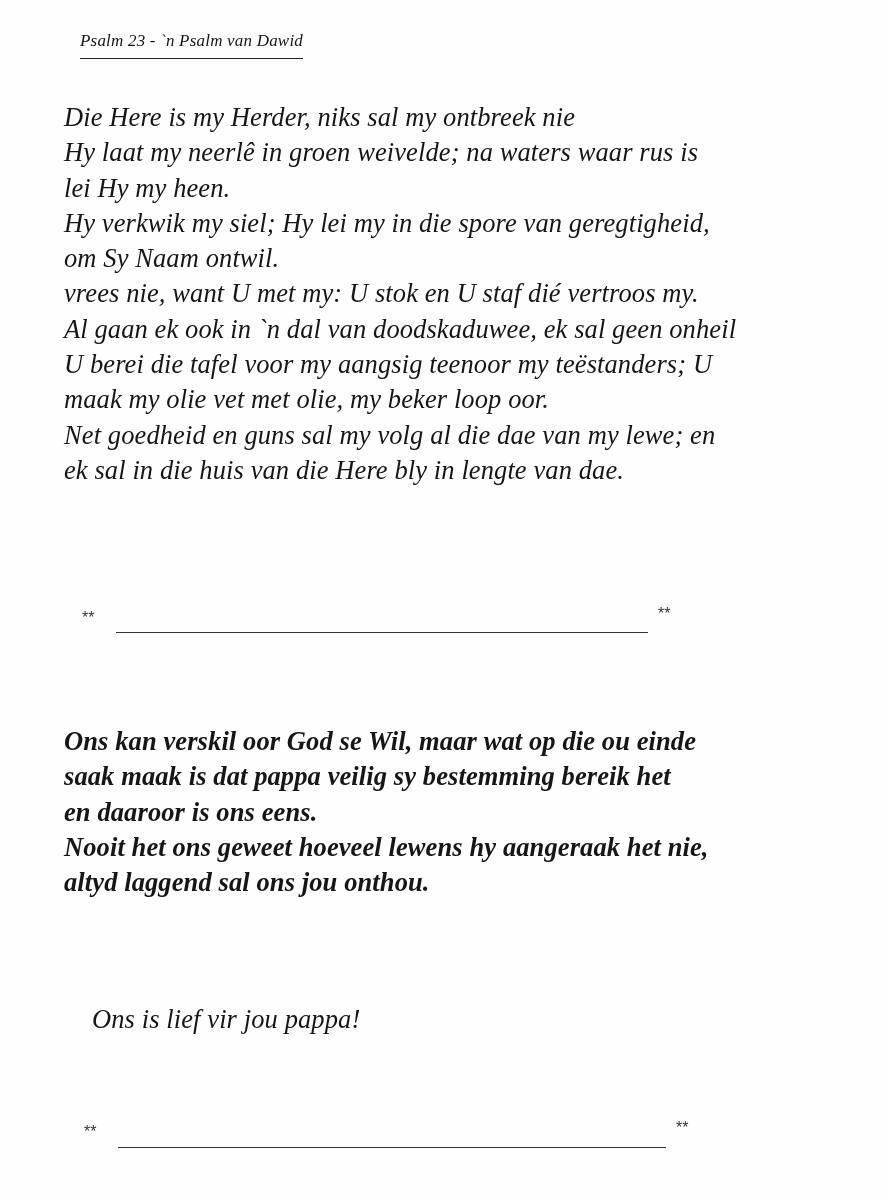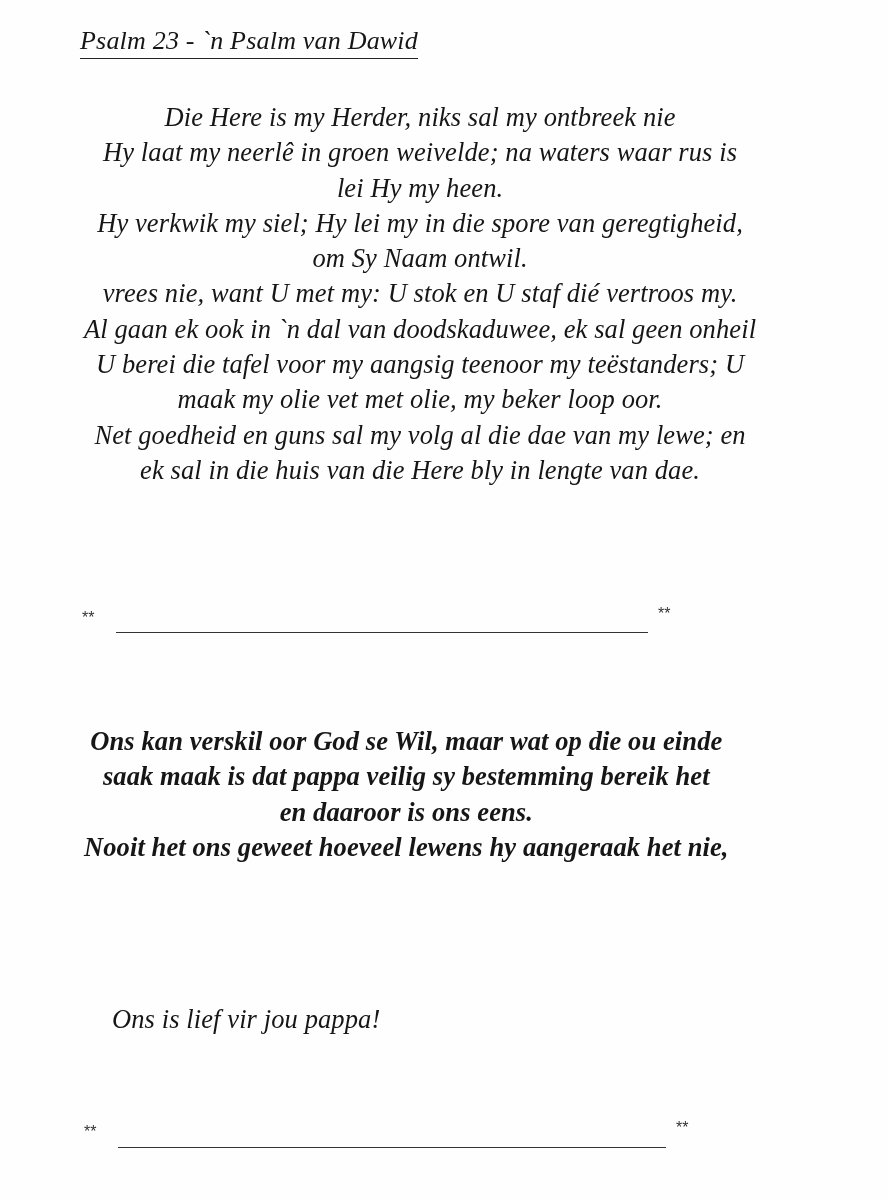--- a/index.html
+++ b/index.html
@@ -2,24 +2,24 @@
 <html><head>
 <meta charset="utf-8">
 <style>
   html, body { margin: 0; padding: 0; }
   body {
     width: 888px; height: 1200px; background: #fefefe; position: relative; overflow: hidden;
     font-family: "DejaVu Serif", "Liberation Serif", serif; color: #161616;
   }
   .title {
     position: absolute; left: 80px; top: 26px;
-    font-family: "Liberation Serif", serif; font-style: italic; font-size: 26px;
+    font-family: "Liberation Serif", serif; font-style: italic; font-size: 17px;
     letter-spacing: 0.2px; border-bottom: 1.5px solid #222; padding-bottom: 2px; line-height: 30px;
   }
-  .block { position: absolute; left: 84px; text-align: center; }
+  .block { position: absolute; left: 64px; }
   .line {
     font-family: "Liberation Serif", serif; font-style: italic; font-size: 26.5px;
     line-height: 35.3px; white-space: nowrap; letter-spacing: 0.1px;
   }
   .sep { position: absolute; left: 0; width: 888px; height: 40px; }
   .stars { position: absolute; font-family: "Liberation Sans", sans-serif; font-size: 16px; color: #333; }
   .rule { position: absolute; height: 0; border-top: 1.5px solid #333; }
 </style>
 </head>
 <body>
@@ -44,20 +44,21 @@
   <span class="stars" style="left:82px; top:4px;">**</span>
   <div class="rule" style="left:116px; width:532px; top:27px;"></div>
   <span class="stars" style="left:658px; top:0px;">**</span>
 </div>
 
 <div class="block" style="top:724px;font-weight:bold;">
   <div class="line">Ons kan verskil oor God se Wil, maar wat op die ou einde</div>
   <div class="line">saak maak is dat pappa veilig sy bestemming bereik het</div>
   <div class="line">en daaroor is ons eens.</div>
   <div class="line">Nooit het ons geweet hoeveel lewens hy aangeraak het nie,</div>
+  <div class="line">altyd laggend sal ons jou onthou.</div>
 </div>
 
 <div class="block" style="top:1002px;margin-left:28px;">
   <div class="line">Ons is lief vir jou pappa!</div>
 </div>
 
 <div class="sep" style="top:1117px;">
   <span class="stars" style="left:84px; top:6px;">**</span>
   <div class="rule" style="left:118px; width:548px; top:30px;"></div>
   <span class="stars" style="left:676px; top:2px;">**</span>

